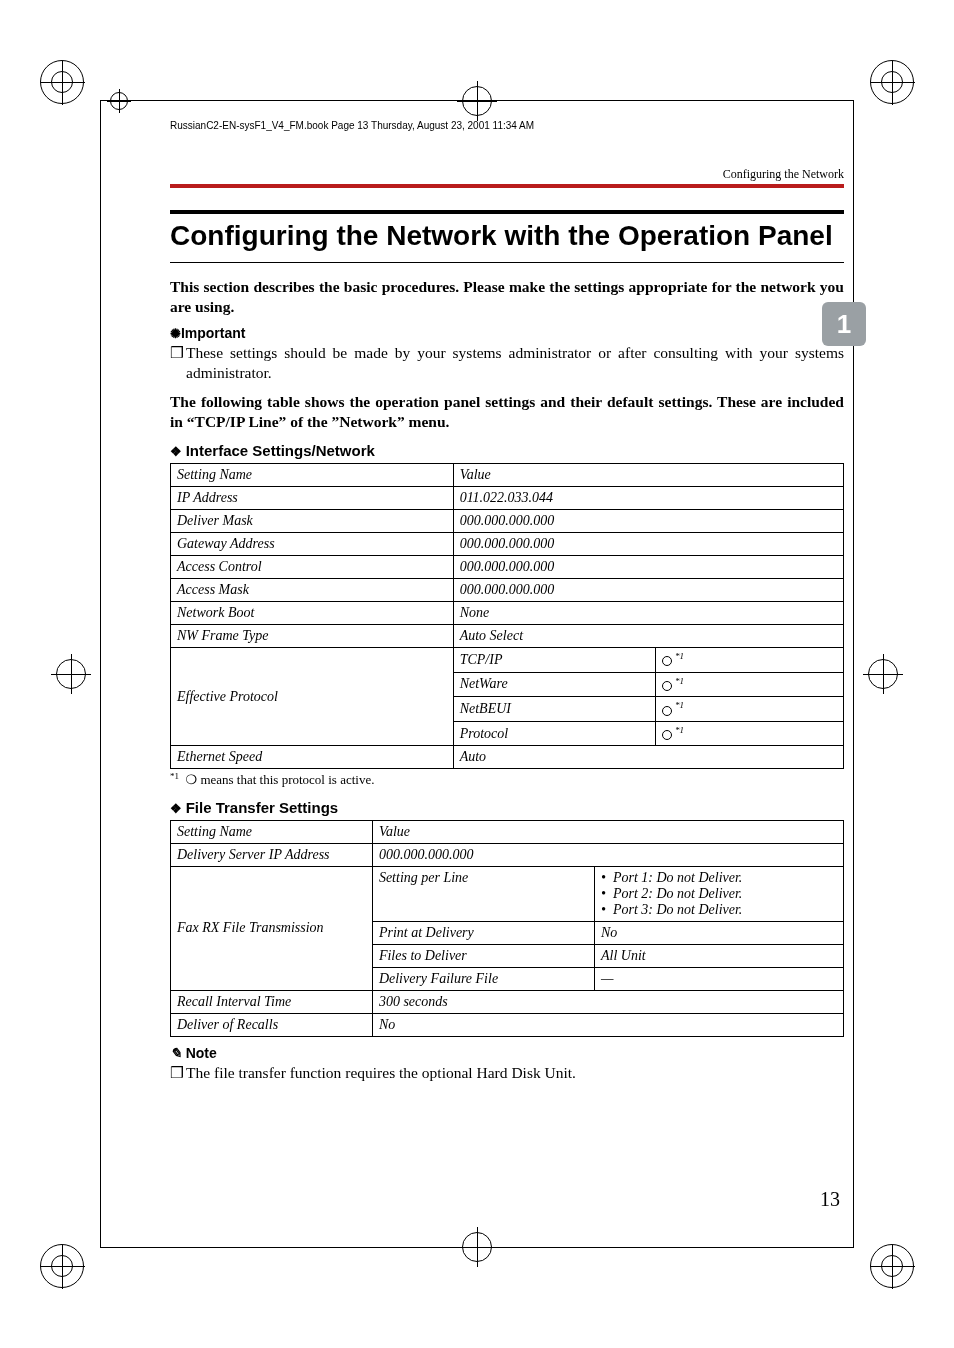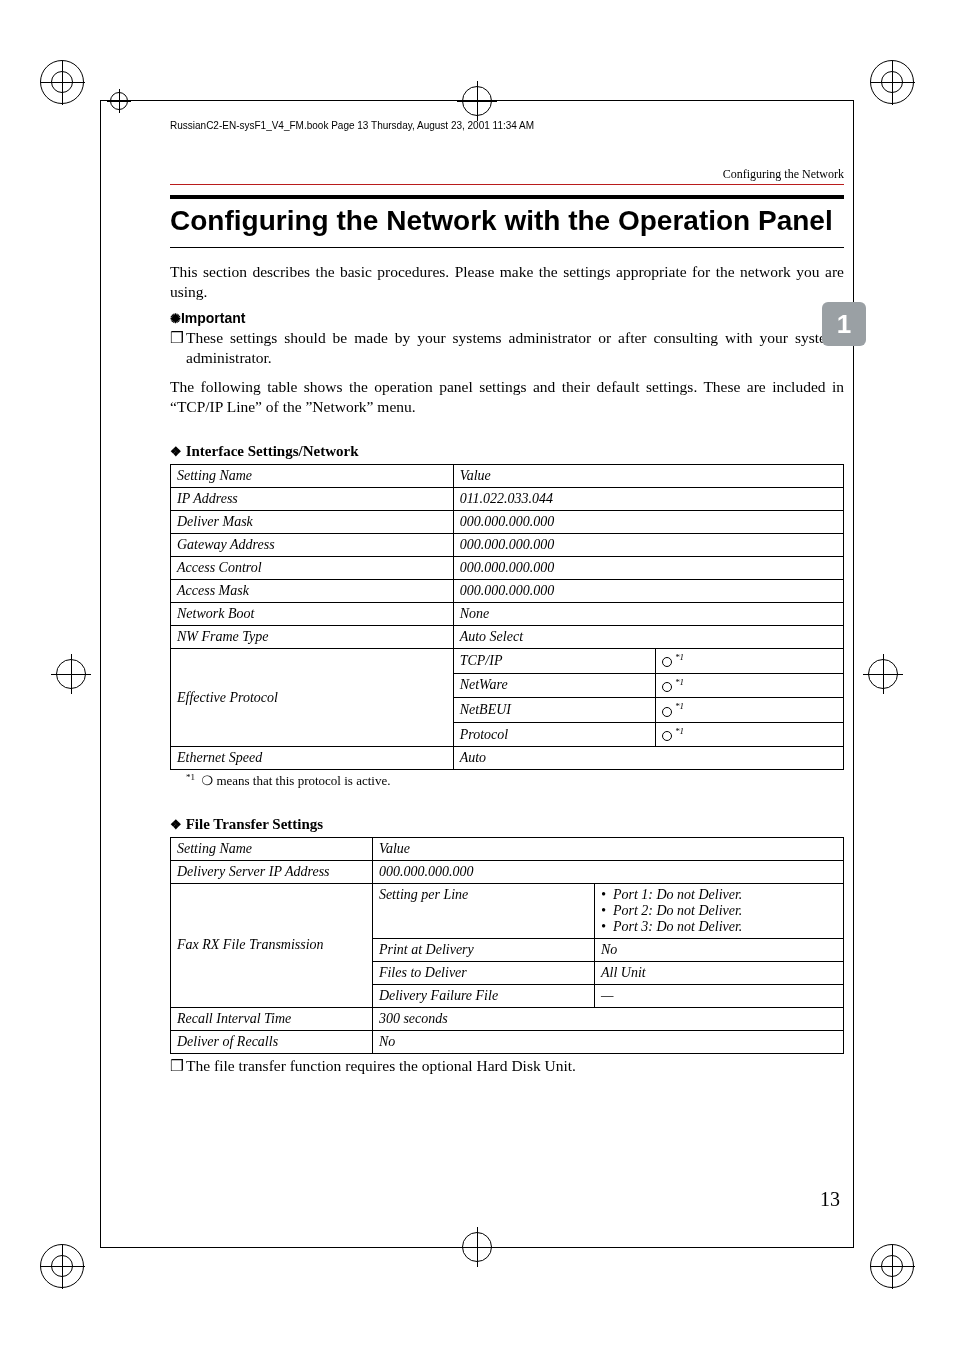--- a/index.html
+++ b/index.html
@@ -54,46 +54,46 @@
     position: absolute;
     top: 120px; left: 160px; right: 100px; bottom: 120px;
     padding: 0 10px;
   }
   .book-header {
     font-size: 10px; font-family: Arial, sans-serif;
     margin-bottom: 36px;
   }
   .running-head {
     text-align: right; font-size: 12px;
-    border-bottom: 1px solid #b91c1c;
+    border-bottom: 4px solid #b91c1c;
     padding-bottom: 2px;
-    margin-bottom: 10px;
+    margin-bottom: 22px;
   }
   h1.section-title {
     font-family: Arial, Helvetica, sans-serif;
     font-weight: bold;
     font-size: 28px;
     border-top: 4px solid #000;
     border-bottom: 1px solid #000;
     padding: 6px 0 10px 0;
     margin-bottom: 14px;
   }
-  .body-text { font-size: 15.5px; line-height: 1.3; margin-bottom: 8px; text-align: justify; }
+  .body-text { font-size: 15.5px; line-height: 1.3; margin-bottom: 8px; text-align: justify; font-weight: bold; }
   .important-head { font-family: Arial, sans-serif; font-weight: bold; font-size: 14px; margin-top:6px; }
   .bullet { display:flex; margin: 2px 0 8px 0; font-size: 15.5px; line-height:1.3; text-align:justify;}
   .bullet .mark { width: 16px; flex-shrink:0; }
-  .diamond-head { font-family: Liberation Serif, serif; font-weight: bold; font-size: 15px; margin: 26px 0 4px 0; }
+  .diamond-head { font-family: Liberation Sans, sans-serif; font-weight: bold; font-size: 15px; margin: 10px 0 4px 0; }
   .diamond-head .d { font-size: 13px; margin-right:4px; }
   table.settings {
     width: 100%; border-collapse: collapse; font-size: 14px;
   }
   table.settings td, table.settings th {
     border: 1px solid #000; padding: 3px 6px; text-align:left; font-weight: normal; font-style: italic;
   }
-  .footnote { font-size: 13px; margin-top:2px;margin-left:16px; }
+  .footnote { font-size: 13px; margin-top:2px; }
   .sup { font-size: 9px; vertical-align: super; }
   .note-head { font-family: Arial, sans-serif; font-weight: bold; font-size: 14px; margin-top:8px; }
   .pencil { font-style: italic; }
   .page-num { position: absolute; bottom: 17px; right: 14px; font-size: 20px; }
 
   .side-tab {
     position: absolute;
     right: -12px; top: 182px;
     width: 44px; height: 44px;
     background: #9aa0a4;
@@ -259,20 +259,21 @@
           <td>Recall Interval Time</td>
           <td colspan="2">300 seconds</td>
         </tr>
     <tr>
           <td>Deliver of Recalls</td>
           <td colspan="2">No</td>
         </tr>
   </tbody>
     </table>
 
+  <div class="note-head"><span class="pencil">✎</span> <span>Note</span></div>
   <div class="bullet">
     <span class="mark">❒</span>
     <span>The file transfer function requires the optional Hard Disk Unit.</span>
   </div>
 
   <div class="page-num">13</div>
 
   <div class="side-tab">1</div>
 </div>
 

